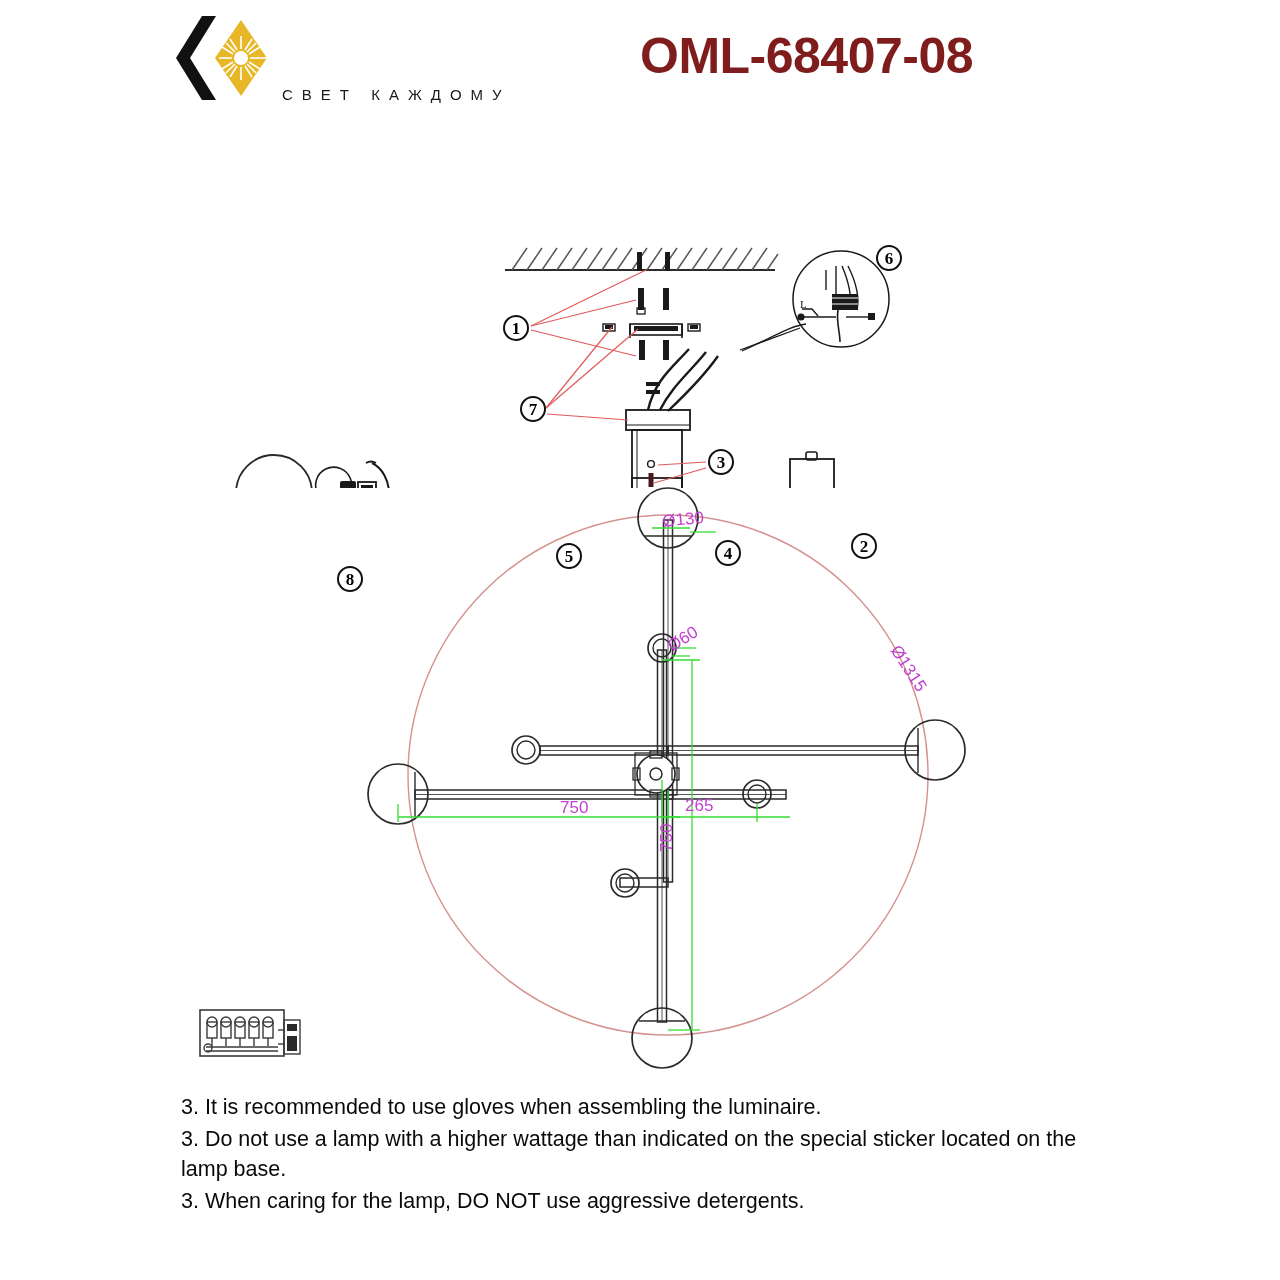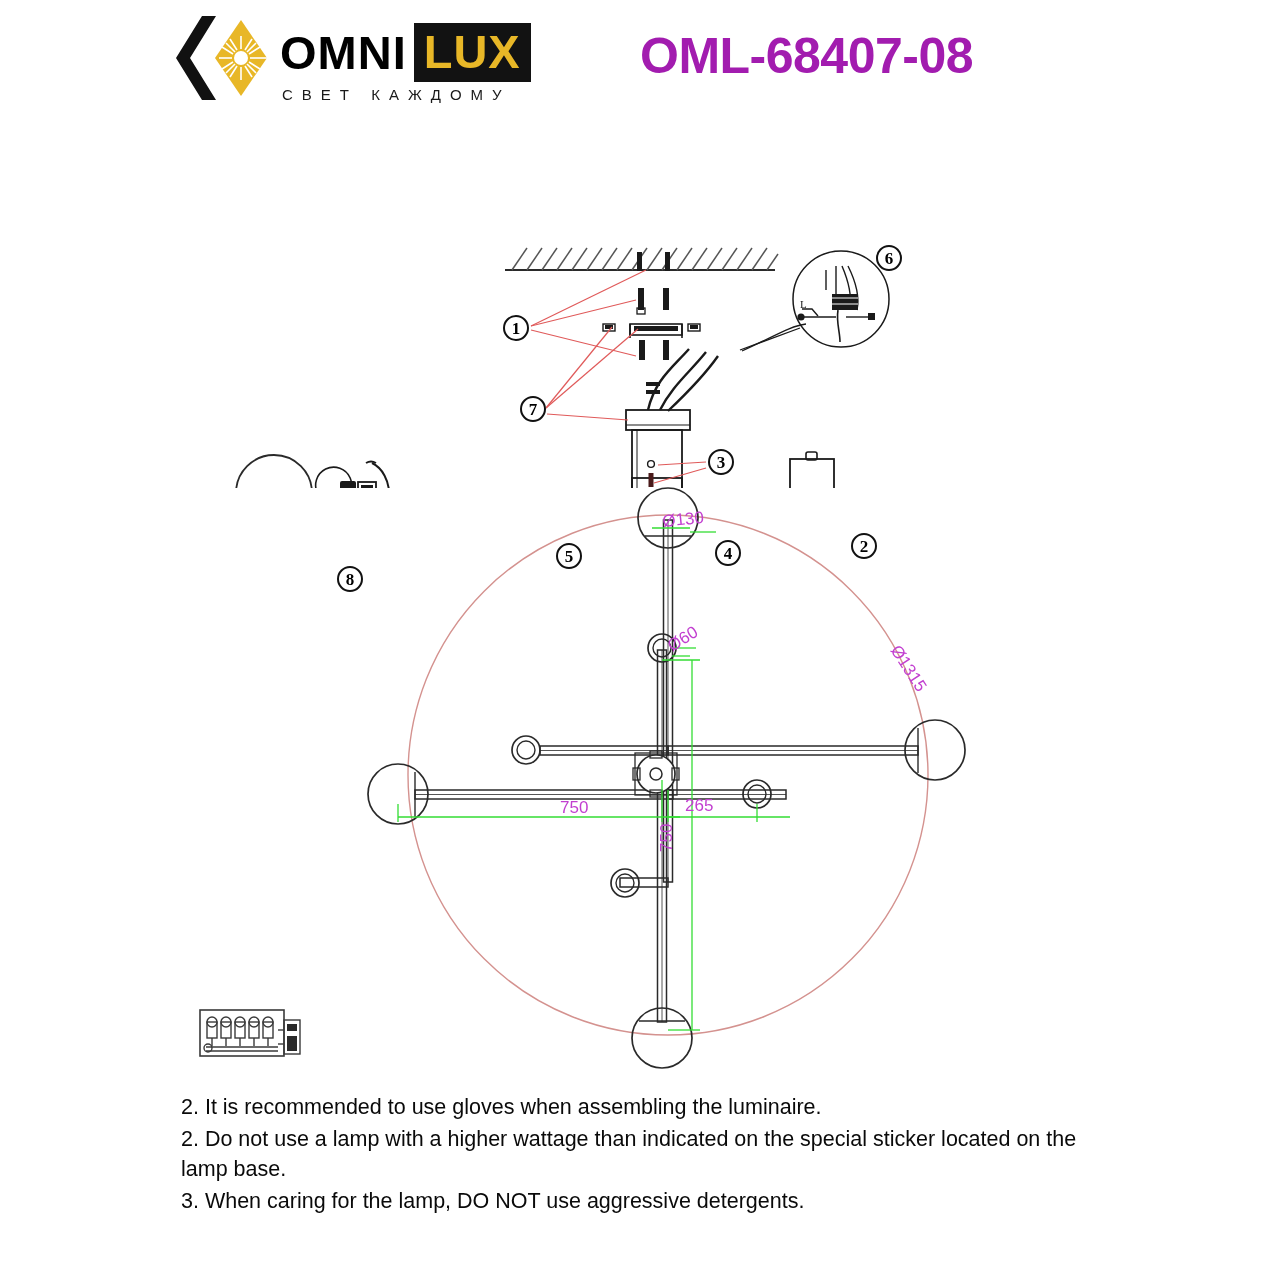--- a/index.html
+++ b/index.html
@@ -68,21 +68,21 @@
     font-weight: 400;
     color: #1a1a1a;
     white-space: nowrap;
   }
   #product-code {
     position: absolute;
     left: 640px; top: 27px;
     font-size: 50px;
     font-weight: 700;
     letter-spacing: -0.5px;
-    color: #a21caf;
+    color: #7f1d1d;
     white-space: nowrap;
   }
 
   
   #assembly-view {
     position: absolute;
     left: 0; top: 118px;
     width: 1280px; height: 370px;
   }
   #plan-view {
@@ -154,26 +154,20 @@
           <line x1="-11" y1="19" x2="-4" y2="8"></line>
           <line x1="11" y1="19" x2="4" y2="8"></line>
           <line x1="-19" y1="-11" x2="-8" y2="-4"></line>
           <line x1="-19" y1="11" x2="-8" y2="4"></line>
           <line x1="19" y1="-11" x2="8" y2="-4"></line>
           <line x1="19" y1="11" x2="8" y2="4"></line>
         </g>
       </g>
     </svg>
 
-    <div id="logo-words">
-      <span class="word-omni">OMNI</span>
-      <span class="word-lux-wrap">
-        <span class="word-lux">LUX</span>
-      </span>
-    </div>
 
     <div id="logo-tagline">СВЕТ КАЖДОМУ</div>
   </div>
 
   <div id="product-code">OML-68407-08</div>
 </div>
 
 <div id="assembly-view">
   <svg width="1280" height="370" viewBox="0 0 1280 370">
 
@@ -469,16 +463,16 @@
       <rect x="94" y="20" width="16" height="34"></rect>
       <line x1="88" y1="30" x2="94" y2="30"></line>
       <line x1="88" y1="44" x2="94" y2="44"></line>
     </g>
     <rect x="97" y="36" width="10" height="15" fill="#2a2a2a"></rect>
     <rect x="97" y="24" width="10" height="7" fill="#2a2a2a"></rect>
   </svg>
 </div>
 
 <div id="instructions">
-  <p>2. It is recommended to use gloves when assembling the luminaire.</p>
-  <p>2. Do not use a lamp with a higher wattage than indicated on the special sticker located on the lamp base.</p>
+  <p>3. It is recommended to use gloves when assembling the luminaire.</p>
+  <p>3. Do not use a lamp with a higher wattage than indicated on the special sticker located on the lamp base.</p>
   <p>3. When caring for the lamp, DO NOT use aggressive detergents.</p>
 </div>
 
 </body></html>

